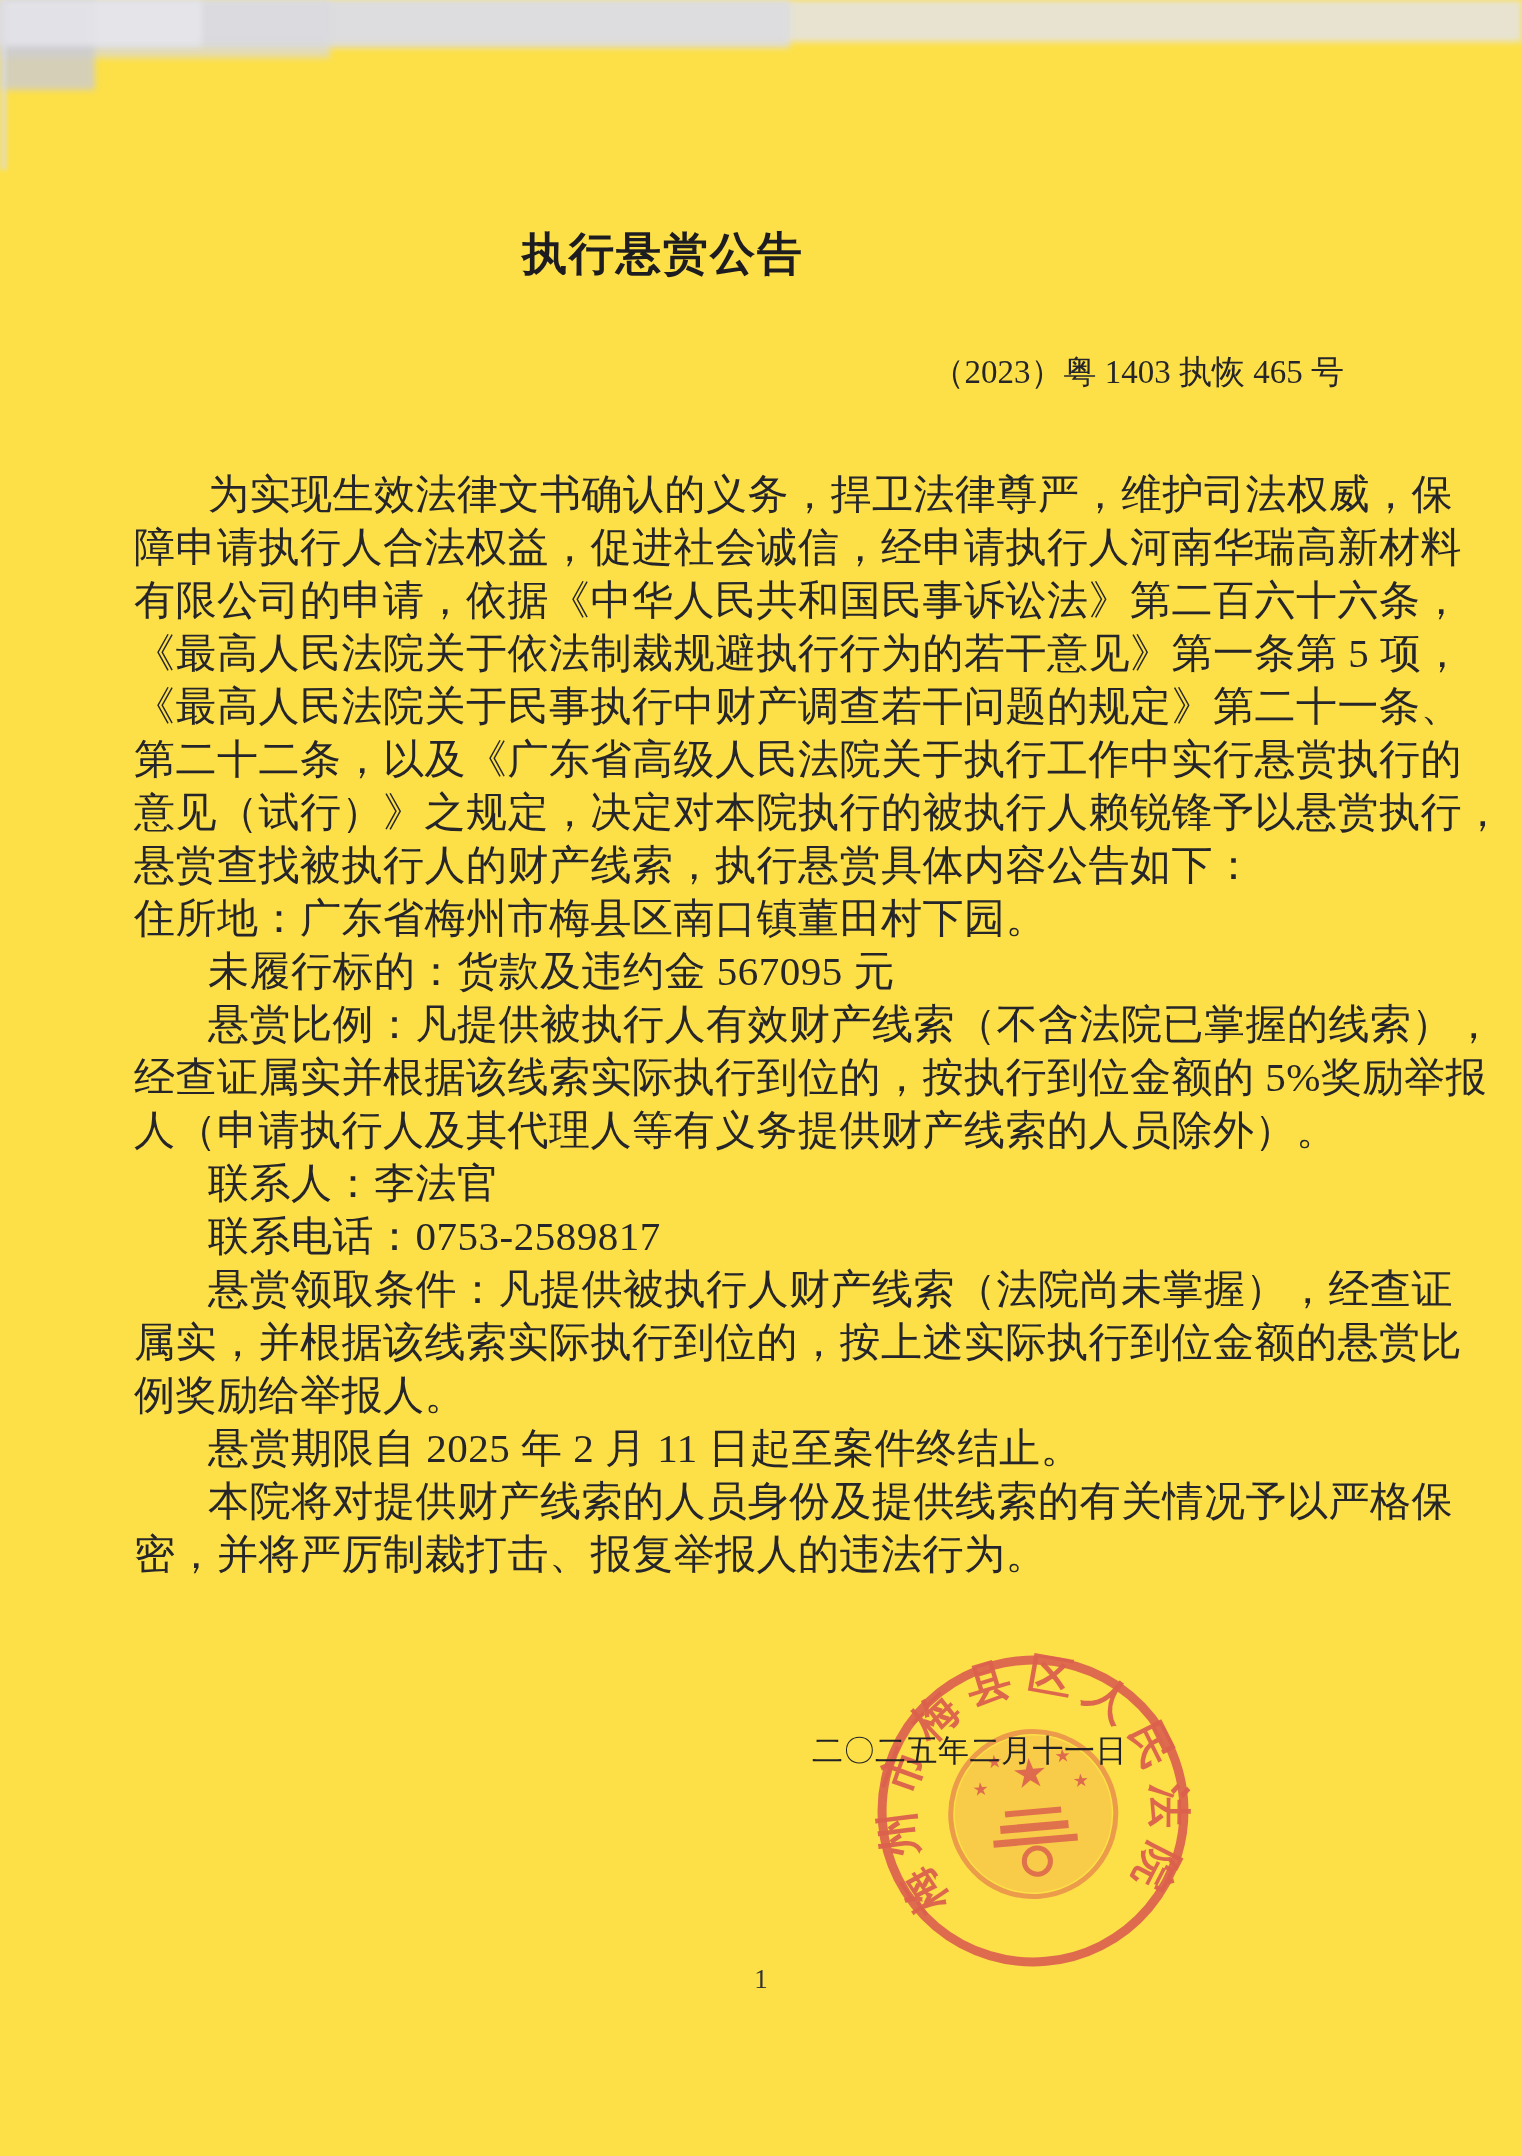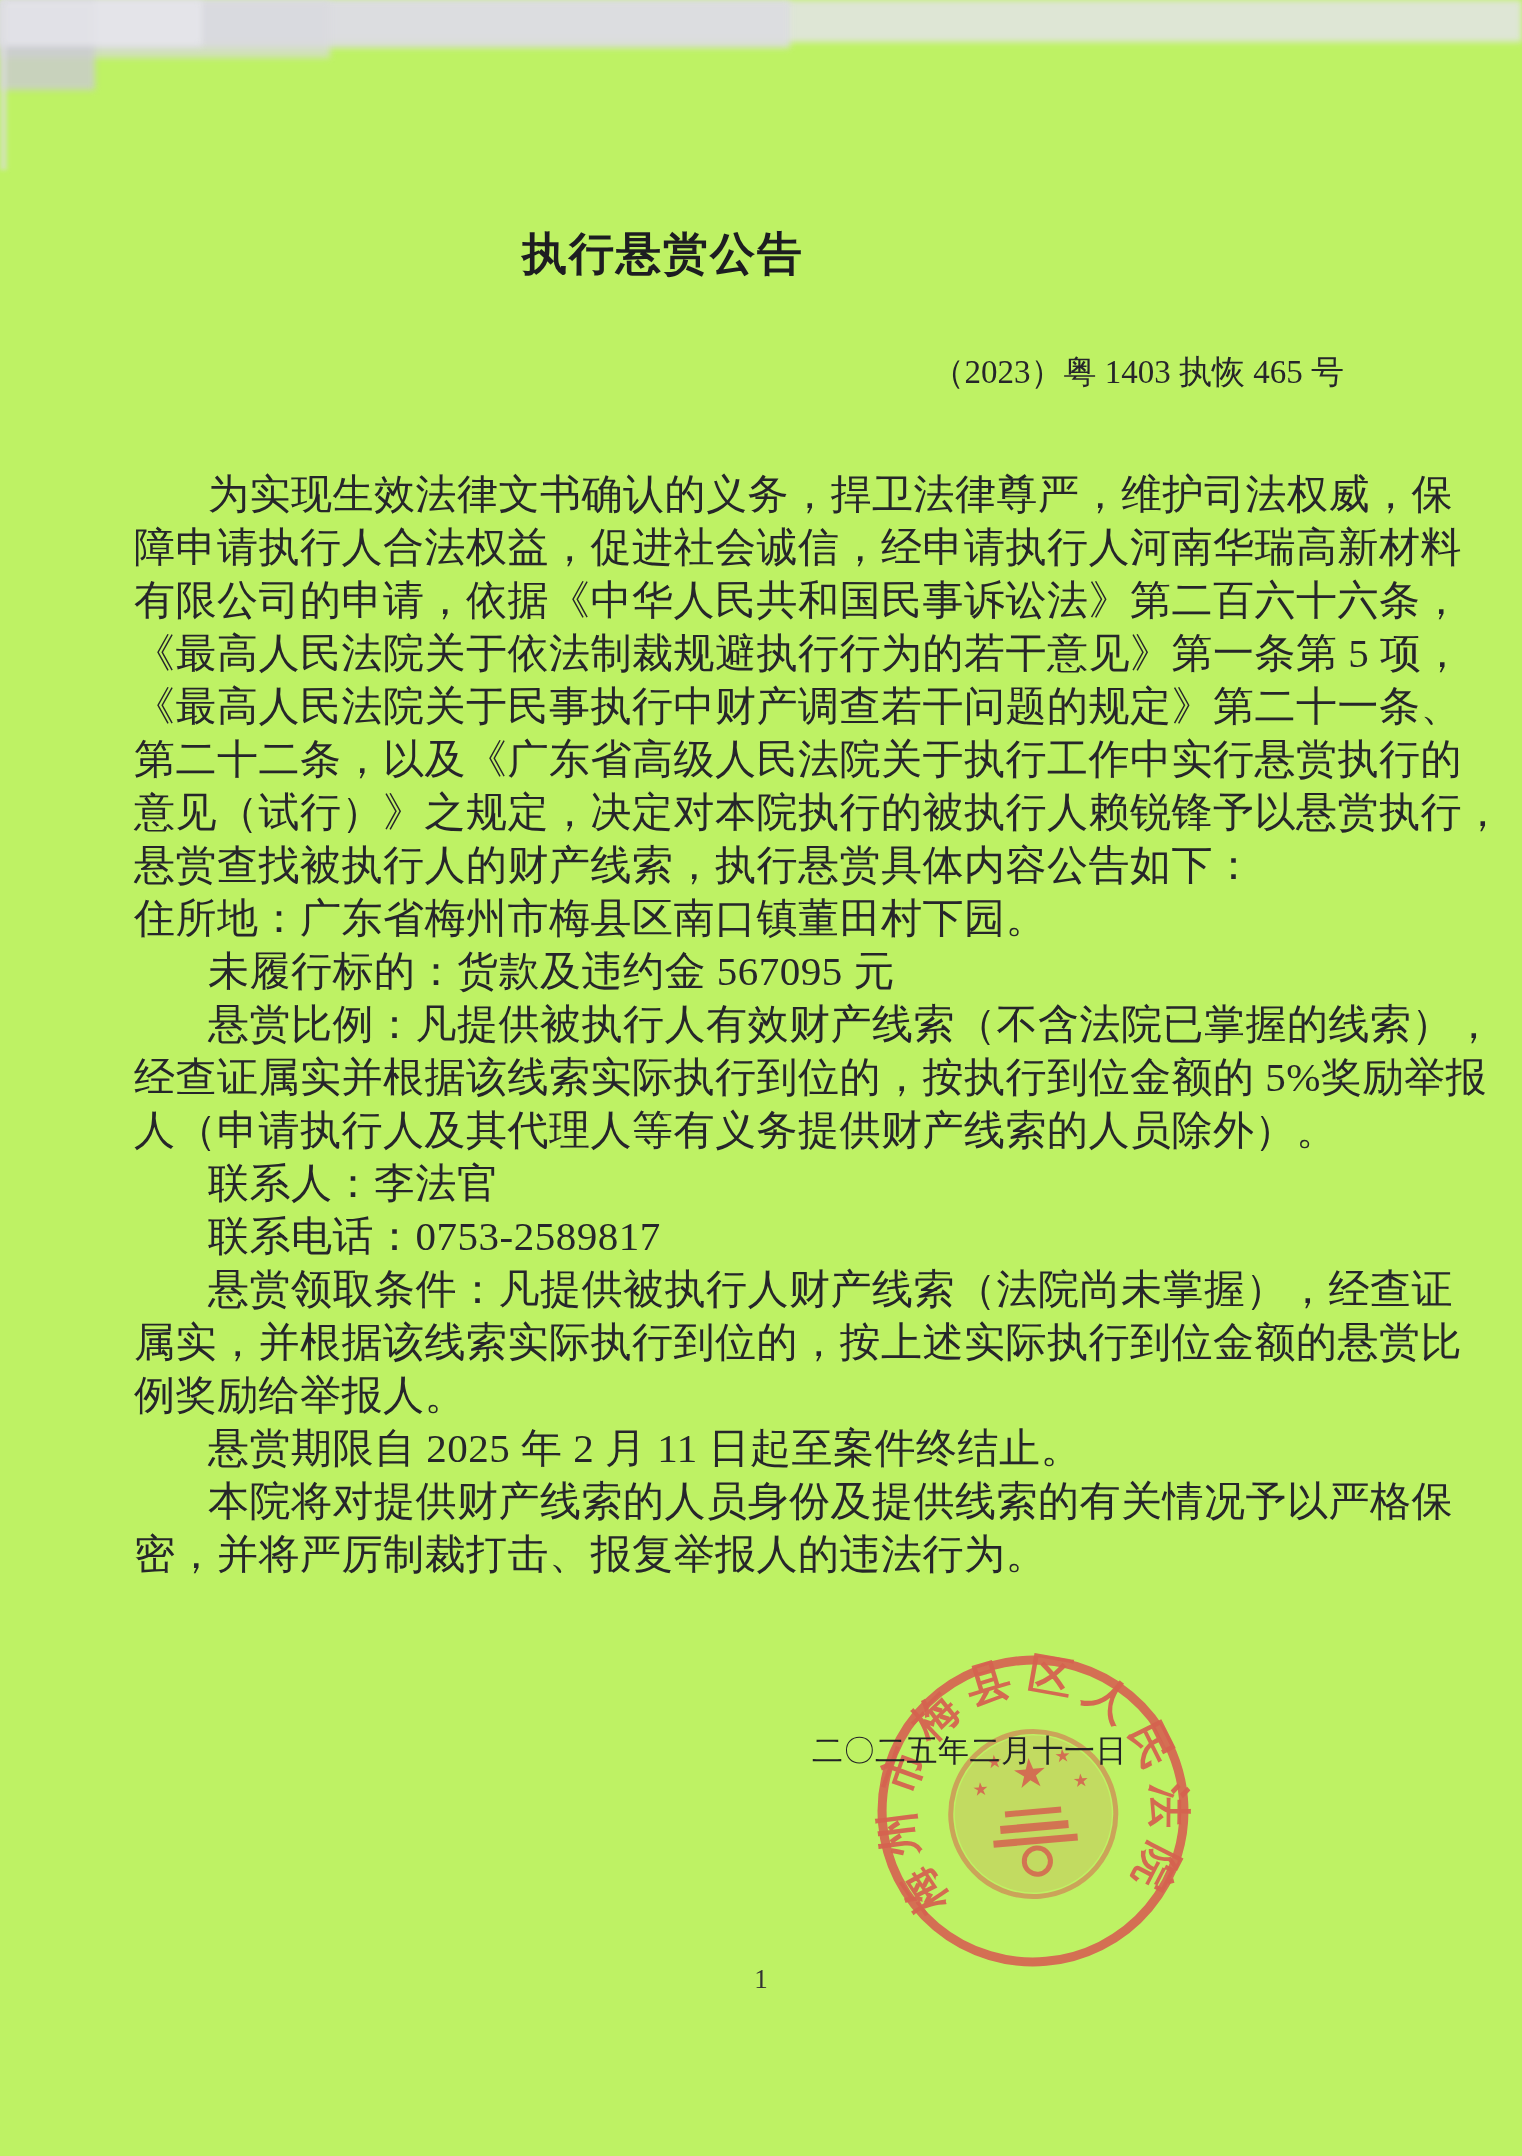--- a/index.html
+++ b/index.html
@@ -5,21 +5,21 @@
   html,body{
     margin:0; padding:0;
     width:1522px; height:2156px;
     background:#ffffff;
     font-family:"Liberation Serif","DejaVu Serif",serif;
     overflow:hidden;
   }
   .page{
     position:relative;
     width:1522px; height:2156px;
-    background:#bef264;
+    background:#fde047;
     color:#26262a;
   }
   
   .artifact{ position:absolute; filter:blur(3px); }
   .band1{ left:0; top:56; width:1522px; height:42px; background:#e4e4e9; opacity:.85; }
   .band2{ left:0; top:96; width:790px; height:48px; background:#dcdce2; opacity:.85; }
   .band3{ left:880; top:62; width:330px; height:58px; background:#d9d9df; opacity:.7; }
   .band4{ left:0; top:55; width:95px; height:90px; background:#cbcbd2; opacity:.8; }
   .band5{ left:1320; top:58; width:202px; height:46px; background:#e7e7ec; opacity:.8; }
   .band6{ left:116; top:560; width:7px; height:170px; background:#dcdce0; opacity:.6; filter:blur(2px); }

